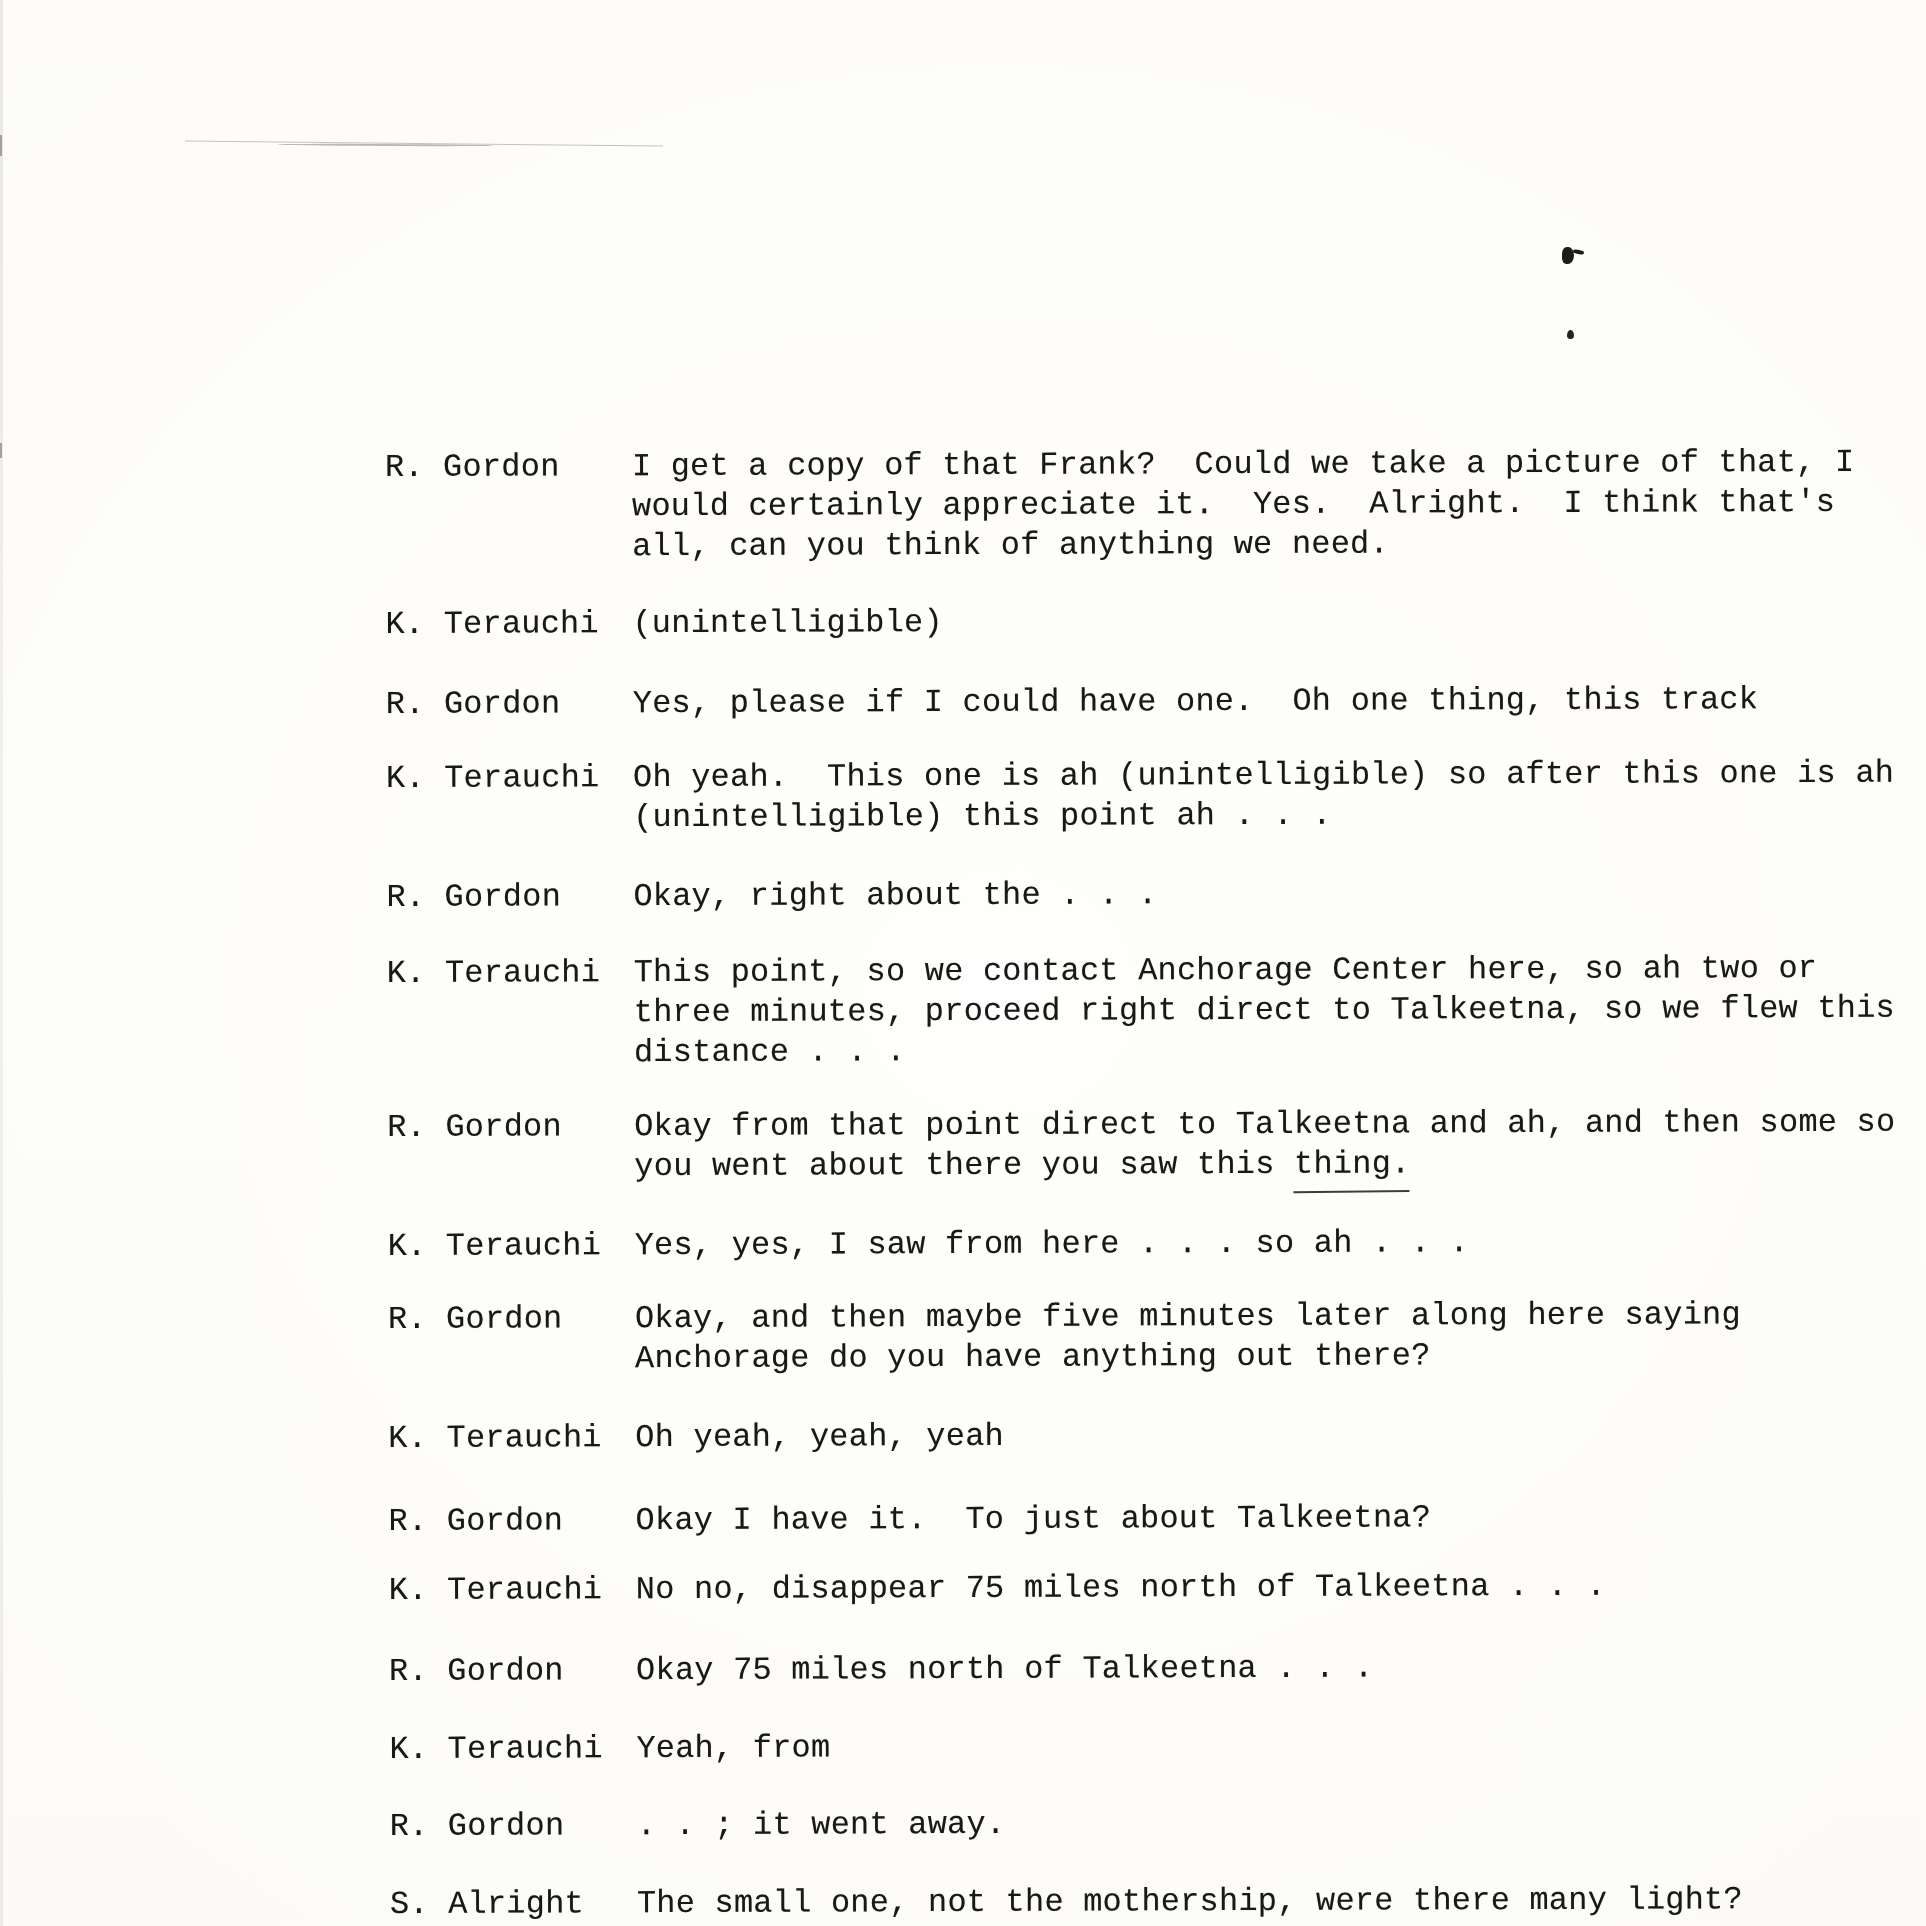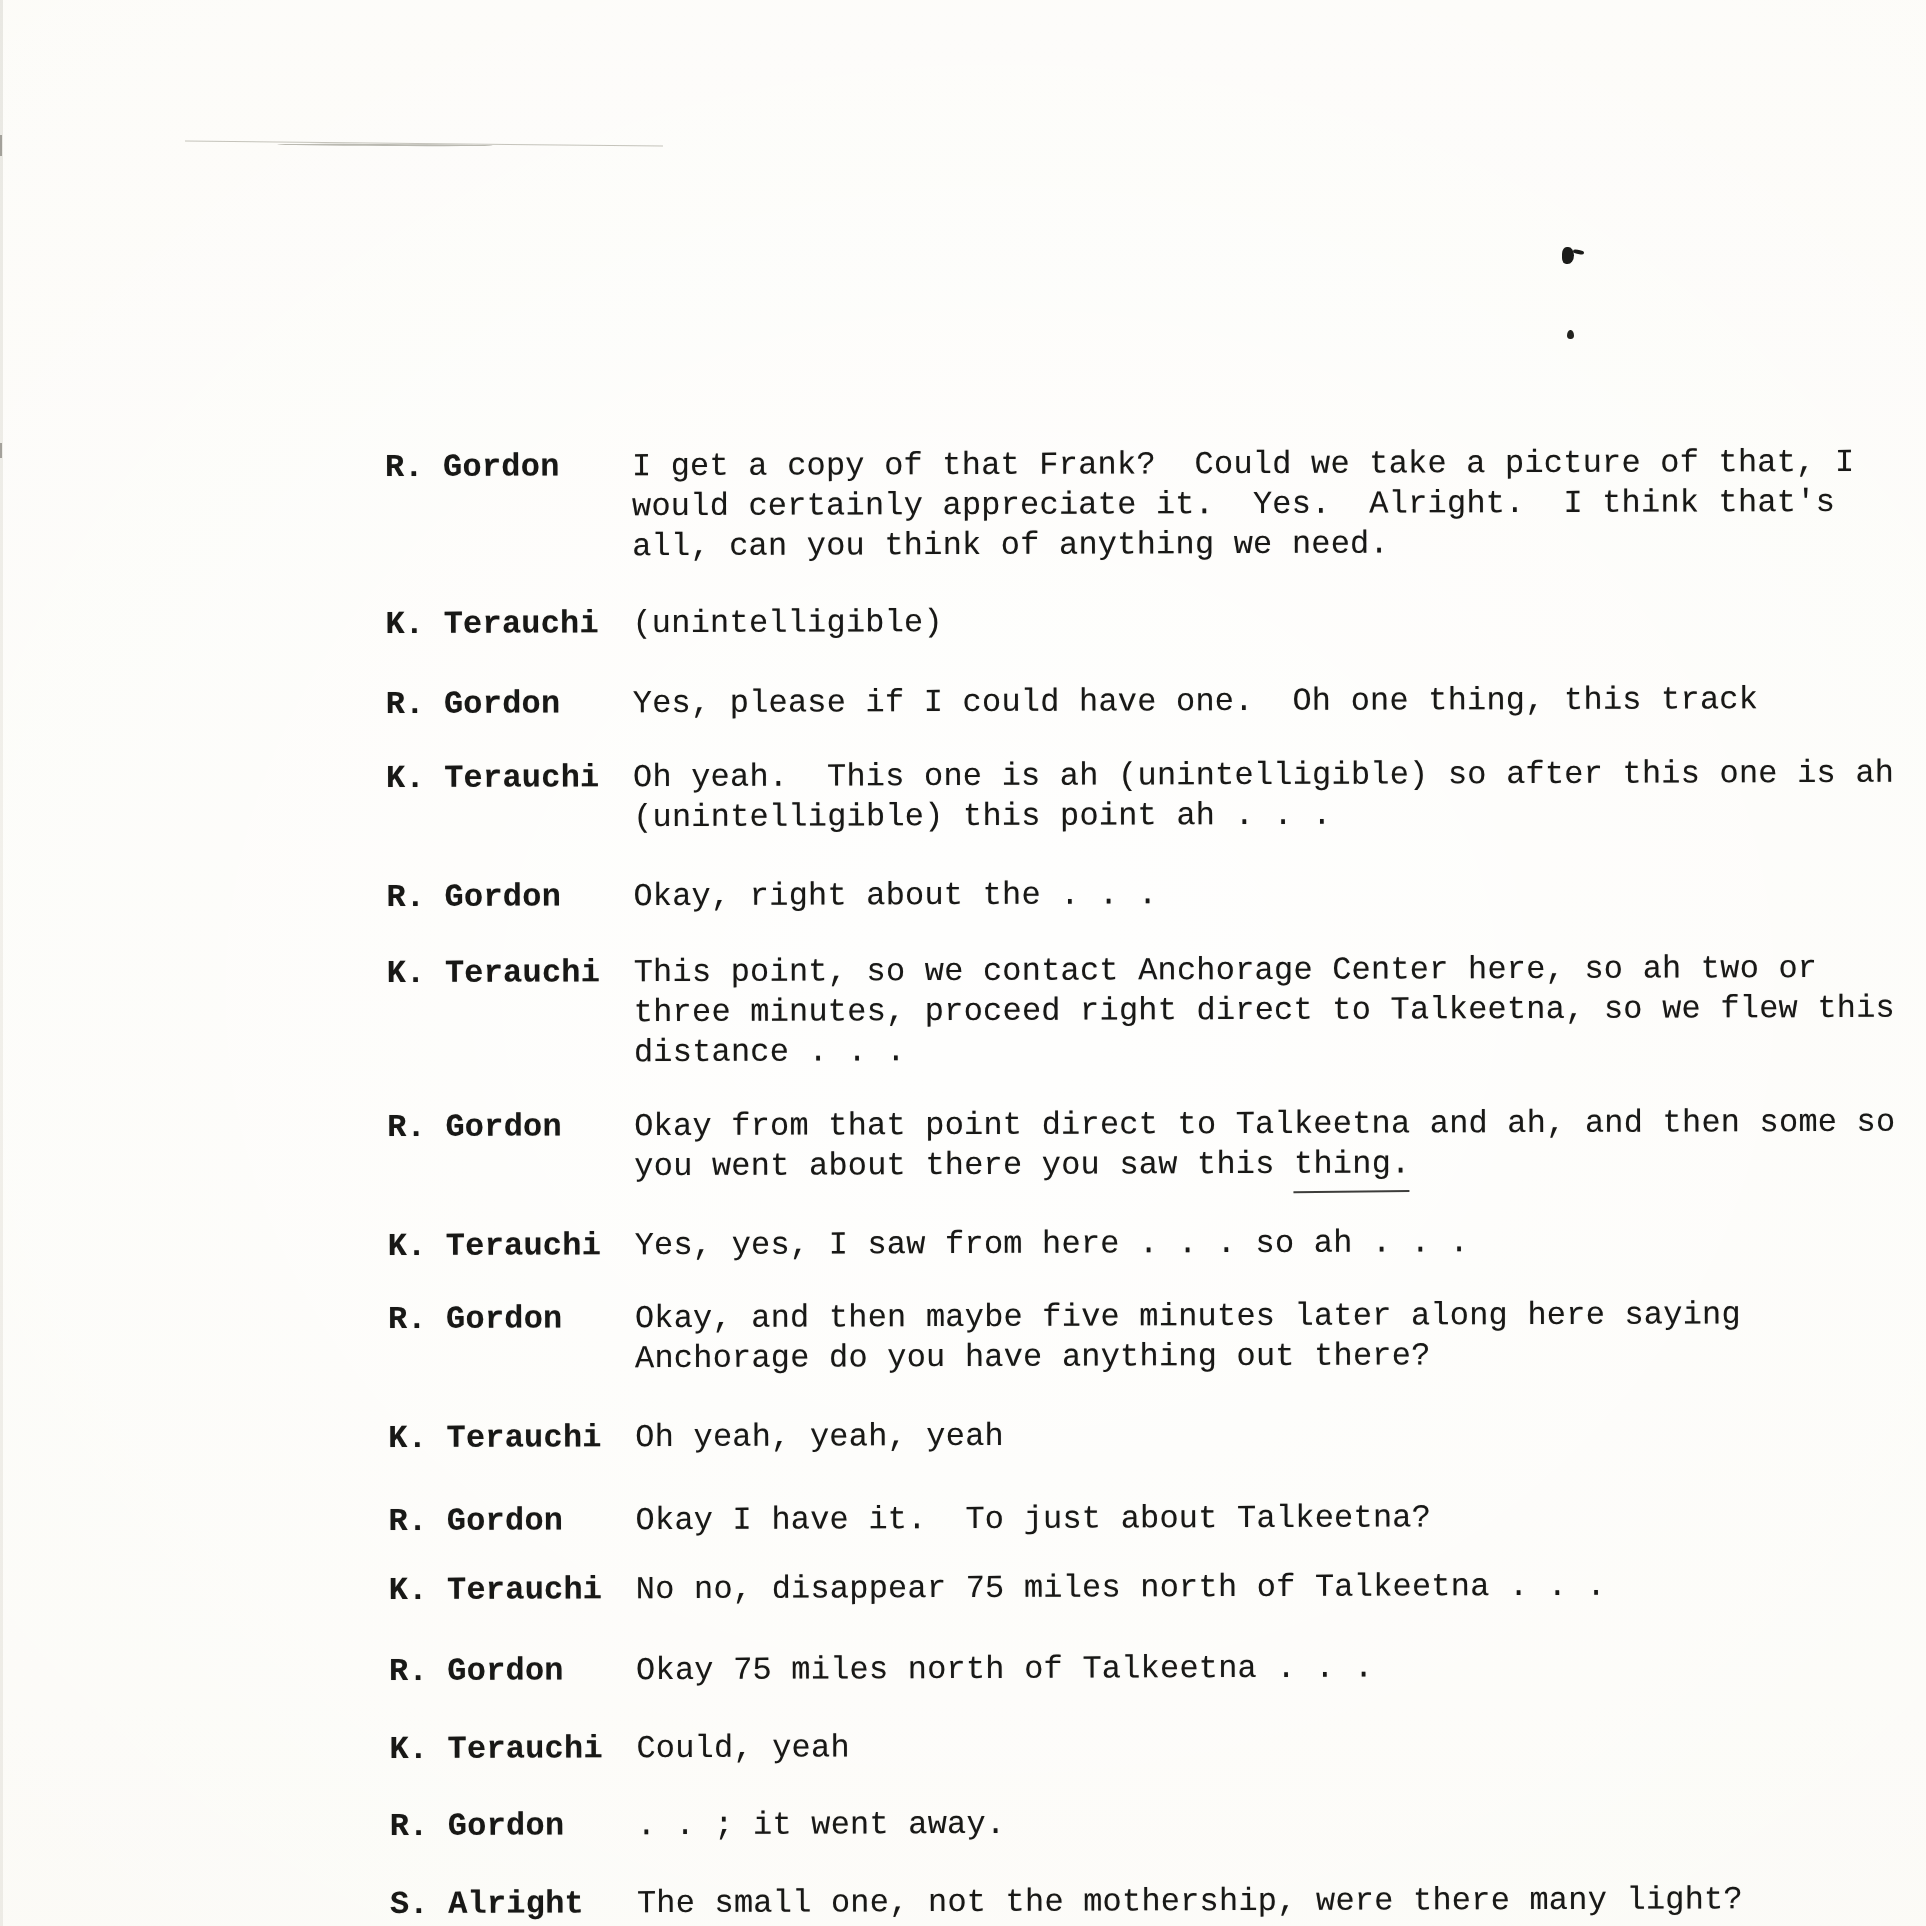--- a/index.html
+++ b/index.html
@@ -27,21 +27,20 @@
     position: absolute; left: 0; top: 0; width: 2222px; height: 2835px;
     transform: rotate(-0.2deg);
     transform-origin: 385px 501px;
   }
   .turn { position: absolute; left: 0; width: 2222px; }
   .speaker {
     position: absolute; left: 385px; top: 0;
     font-size: 32px; line-height: 40px; color: #181816;
     letter-spacing: 0.2px; white-space: pre;
     text-shadow: 0 0 0.8px rgba(25,25,22,0.35);
-    font-weight: bold;
   }
   .utterance {
     position: absolute; left: 632px; top: 0;
     font-size: 32px; line-height: 40px; color: #181816;
     letter-spacing: 0.2px; white-space: pre;
     text-shadow: 0 0 0.8px rgba(25,25,22,0.35);
   }
 
   
   .artifact { position: absolute; pointer-events: none; }
@@ -136,21 +135,21 @@
     <div class="turn" style="top:1571px;">
       <span class="speaker">K. Terauchi</span>
       <span class="utterance">No no, disappear 75 miles north of Talkeetna . . .</span>
     </div>
     <div class="turn" style="top:1652px;">
       <span class="speaker">R. Gordon</span>
       <span class="utterance">Okay 75 miles north of Talkeetna . . .</span>
     </div>
     <div class="turn" style="top:1730px;">
       <span class="speaker">K. Terauchi</span>
-      <span class="utterance">Could, yeah</span>
+      <span class="utterance">Yeah, from</span>
     </div>
     <div class="turn" style="top:1807px;">
       <span class="speaker">R. Gordon</span>
       <span class="utterance">. . ; it went away.</span>
     </div>
     <div class="turn" style="top:1885px;">
       <span class="speaker">S. Alright</span>
       <span class="utterance">The small one, not the mothership, were there many light?</span>
     </div>
 

